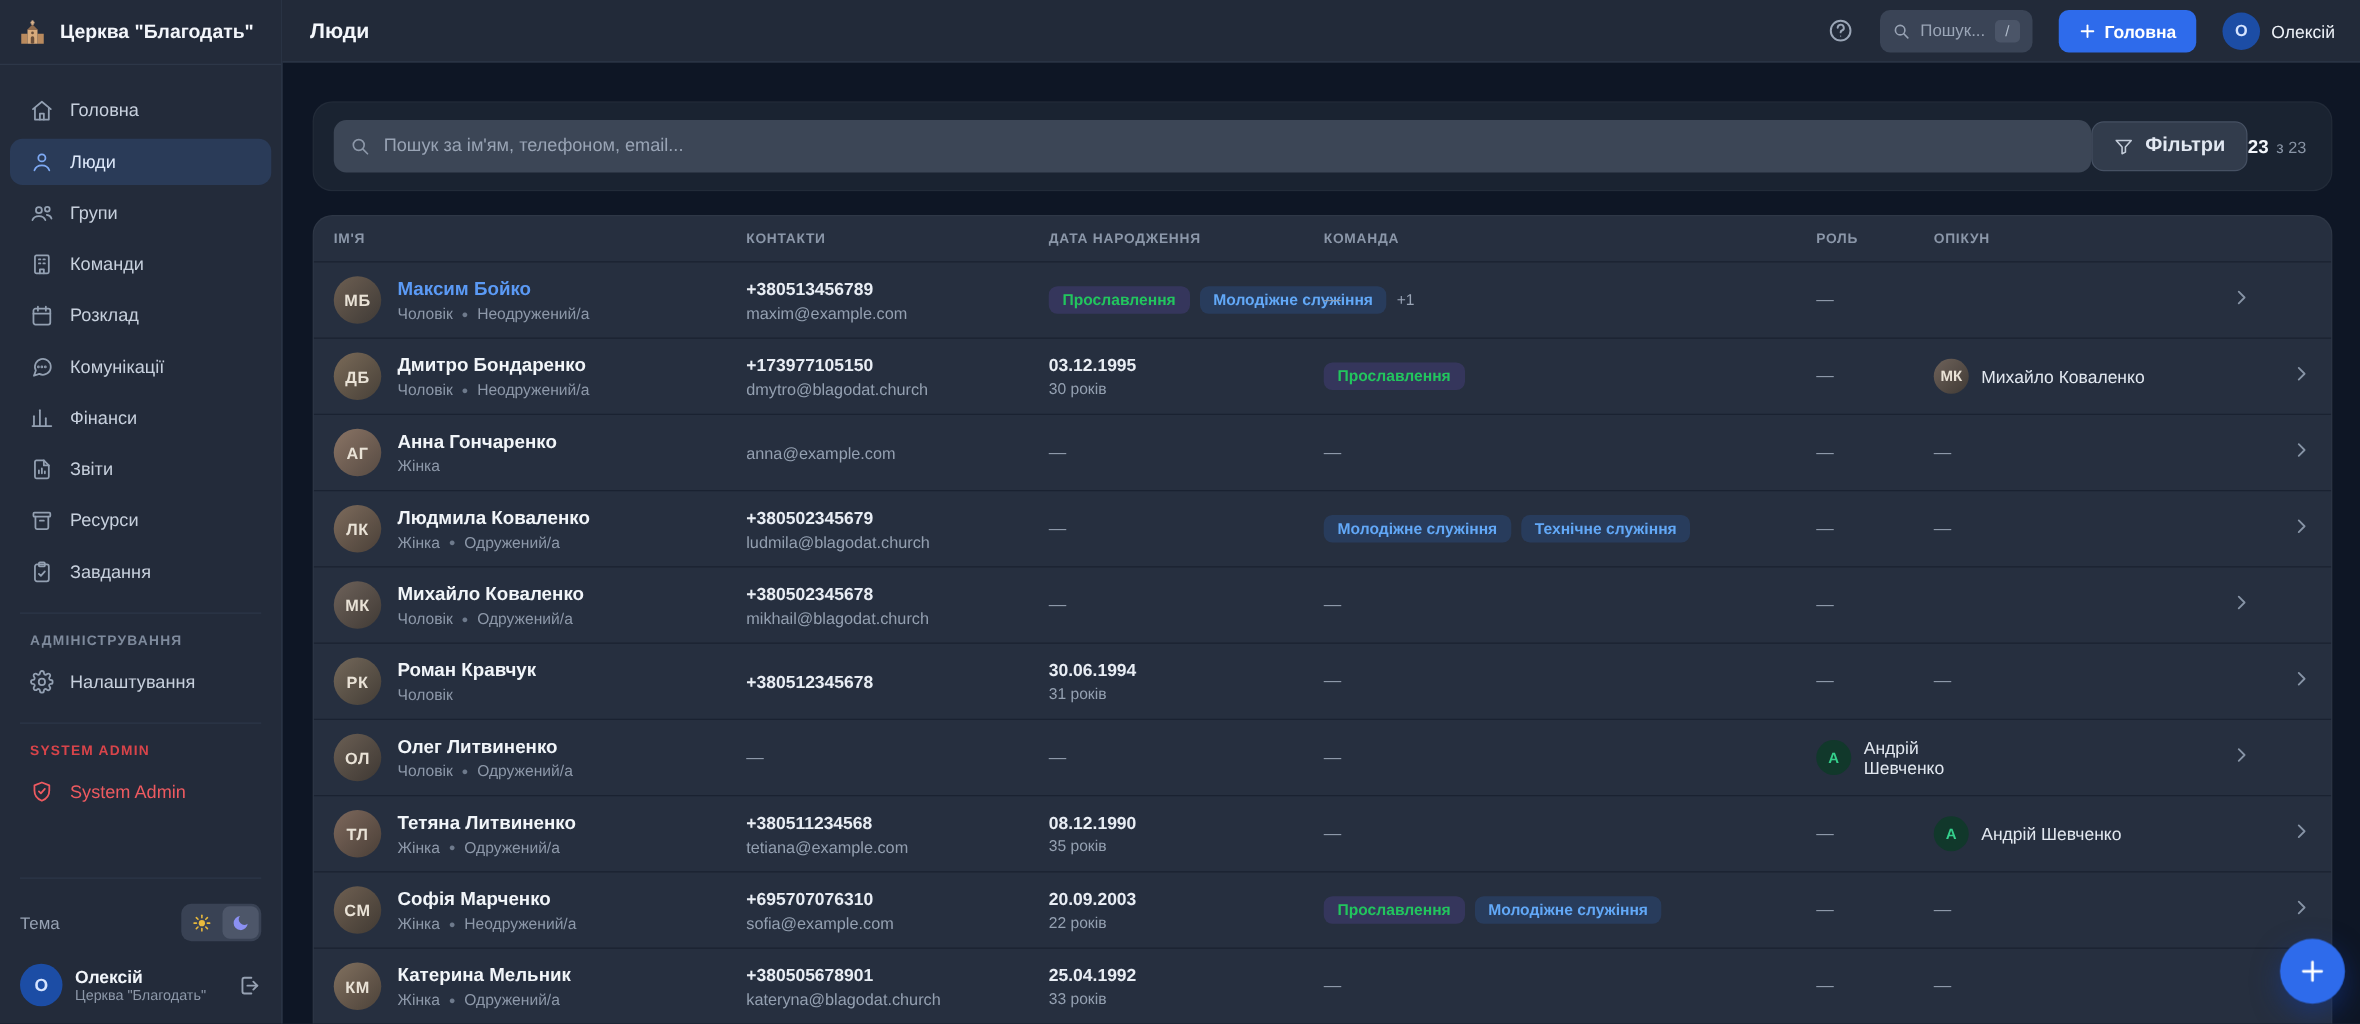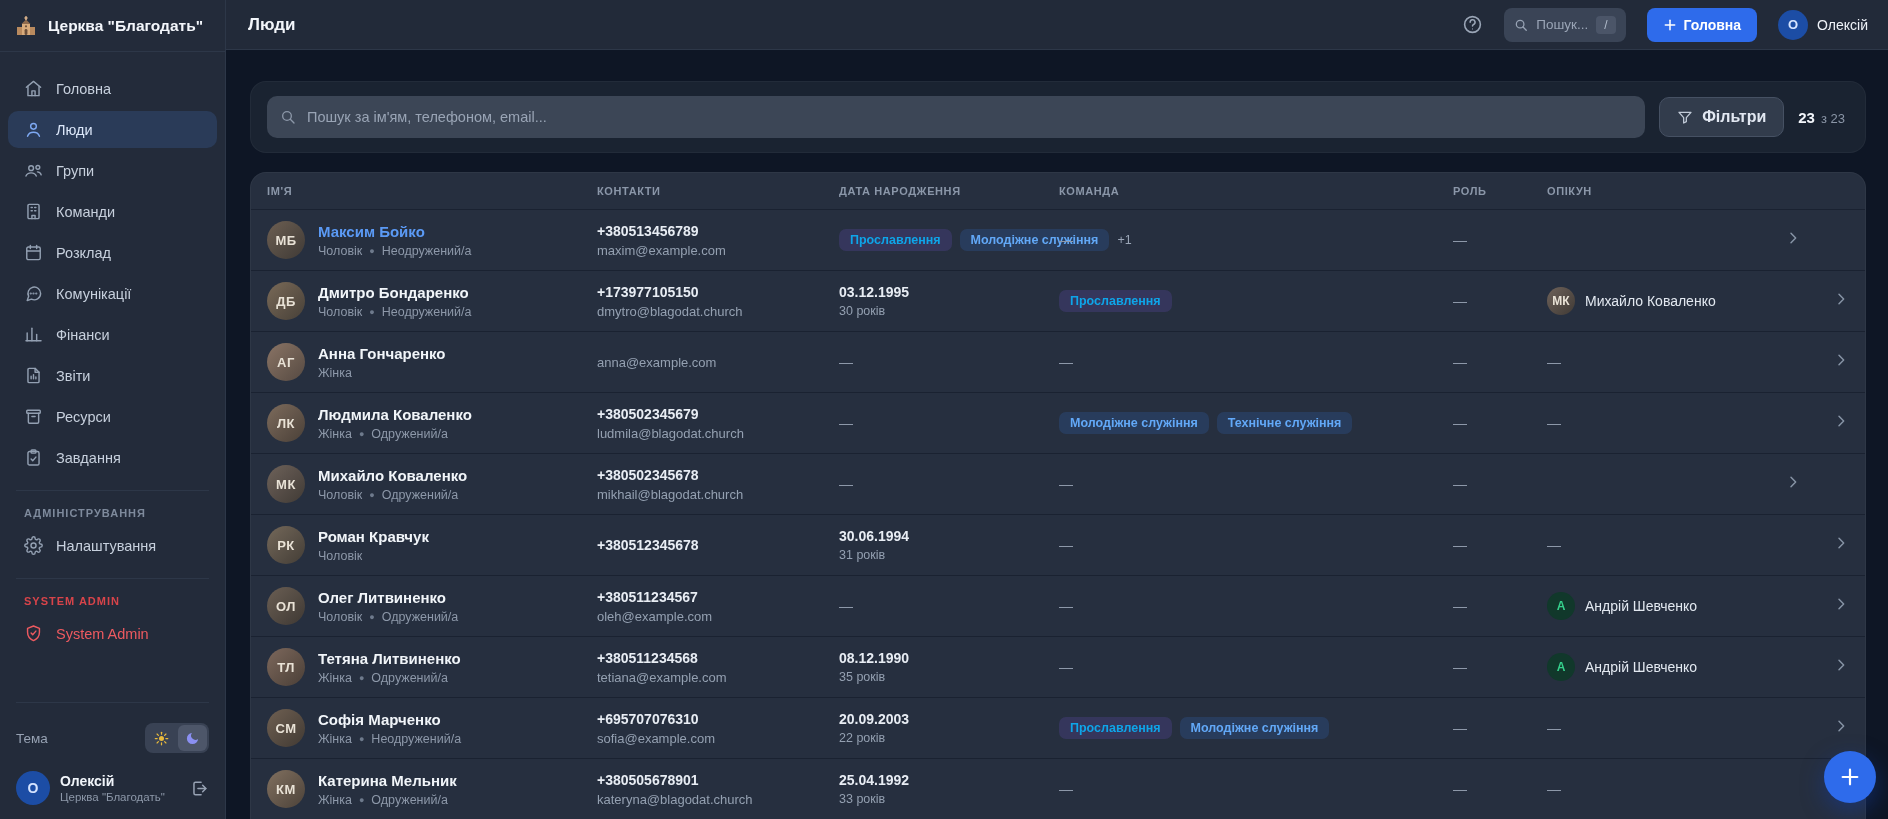--- a/index.html
+++ b/index.html
@@ -88,21 +88,21 @@
     width:30px; height:30px; border-radius:50%; background:#1c4da5; color:#d6e4ff;
     display:flex; align-items:center; justify-content:center; font-size:13px; font-weight:700;
   }
   .top-username { font-size:14px; color:#eef2f8; }
 
   .content { flex:1; padding:31px 22px 0 24px; overflow:hidden; position:relative; }
 
   
   .toolbar-card {
     background:#1a2331; border:1px solid rgba(255,255,255,0.04); border-radius:16px;
-    height:72px; display:flex; align-items:center; gap:14px; padding:0 16px; margin-bottom:19px;
+    height:72px; display:flex; align-items:center; padding:0 16px; margin-bottom:19px;
   }
   .search-wrap { flex:1; position:relative; }
   .search-wrap .icon { position:absolute; left:13px; top:50%; transform:translateY(-50%); color:#8c97a8; }
   .people-search {
     width:100%; height:42px; background:#3c4656; border:none; border-radius:10px;
     padding:0 14px 0 40px; font-family:inherit; font-size:14.5px; color:#e8edf4; outline:none;
   }
   .people-search::placeholder { color:#99a4b5; }
   .filters-btn {
     height:40px; background:#323c4c; border:1px solid #465163; border-radius:10px;
@@ -141,21 +141,21 @@
   .p-meta .dot { font-size:9px; color:#6e7a8c; }
   .c-phone { font-size:14px; font-weight:600; color:#e8edf4; }
   .c-email { font-size:13px; color:#94a0b1; margin-top:4px; }
   .c-date { font-size:14px; font-weight:600; color:#e8edf4; }
   .c-age { font-size:12.5px; color:#94a0b1; margin-top:4px; }
   .dash { color:#8d98a9; font-size:14px; }
   .badges { display:flex; align-items:center; gap:8px; flex-wrap:nowrap; }
   .badge {
     font-size:12.5px; font-weight:600; padding:4px 11px; border-radius:7px; white-space:nowrap;
   }
-  .badge.purple { color:#0ea5e9; background:rgba(139,92,246,0.16); }
+  .badge.purple { color:#22c55e; background:rgba(139,92,246,0.16); }
   .badge.blue { color:#62a8f7; background:rgba(59,130,246,0.16); }
   .badge-extra { font-size:12.5px; color:#9aa5b6; }
   .guardian { display:flex; align-items:center; gap:10px; }
   .g-avatar {
     width:28px; height:28px; border-radius:50%; flex-shrink:0;
     display:flex; align-items:center; justify-content:center; font-size:12px; font-weight:700;
   }
   .g-avatar.green { background:#11382b; color:#35d08c; }
   .g-name { font-size:14px; color:#e2e8f0; }
   .chev { justify-self:end; color:#8794a6; }
@@ -583,24 +583,20 @@
               </svg></span>
   </div>
           <div class="grid-cols trow">
     <div class="cell-name">
       <span class="p-avatar" style="background:linear-gradient(135deg, #6b5f54, #3e3833);">ОЛ</span>
       <span>
         <div class="p-name">Олег Литвиненко</div>
         <div class="p-meta">Чоловік <span class="dot">●</span> Одружений/а</div>
       </span>
     </div>
-    <div>
-              <div class="c-phone">+380511234567</div>
-              <div class="c-email">oleh@example.com</div>
-            </div>
     <div><span class="dash">—</span></div>
     <div><span class="dash">—</span></div>
     <div><span class="dash">—</span></div>
     <div>
               <div class="guardian">
                 <span class="g-avatar green">А</span>
                   <span class="g-name">Андрій Шевченко</span>
               </div>
             </div>
     <span class="chev"><svg width="16" height="16" viewBox="0 0 24 24" fill="none" stroke="currentColor" stroke-width="2.2" stroke-linecap="round" stroke-linejoin="round">

